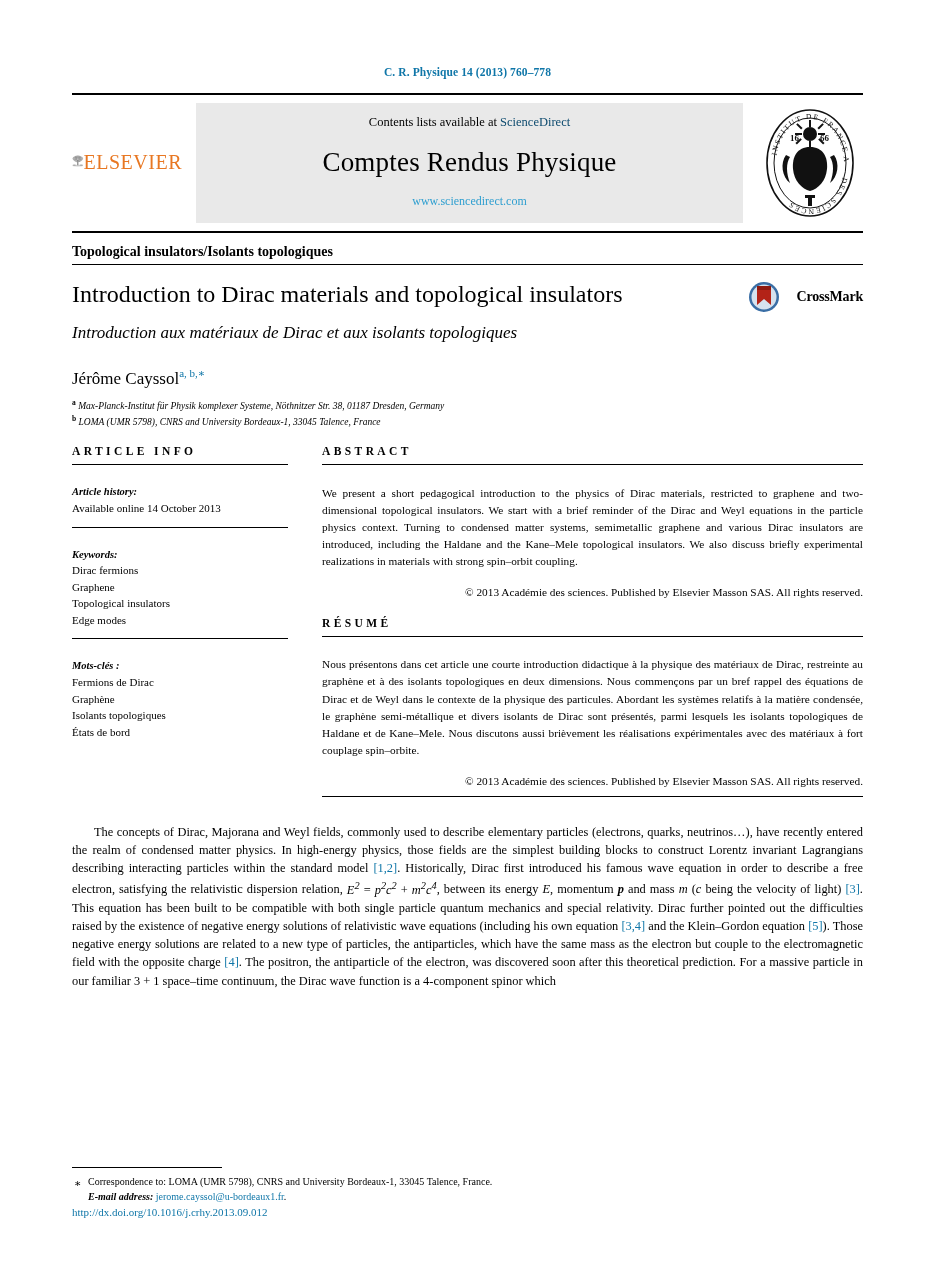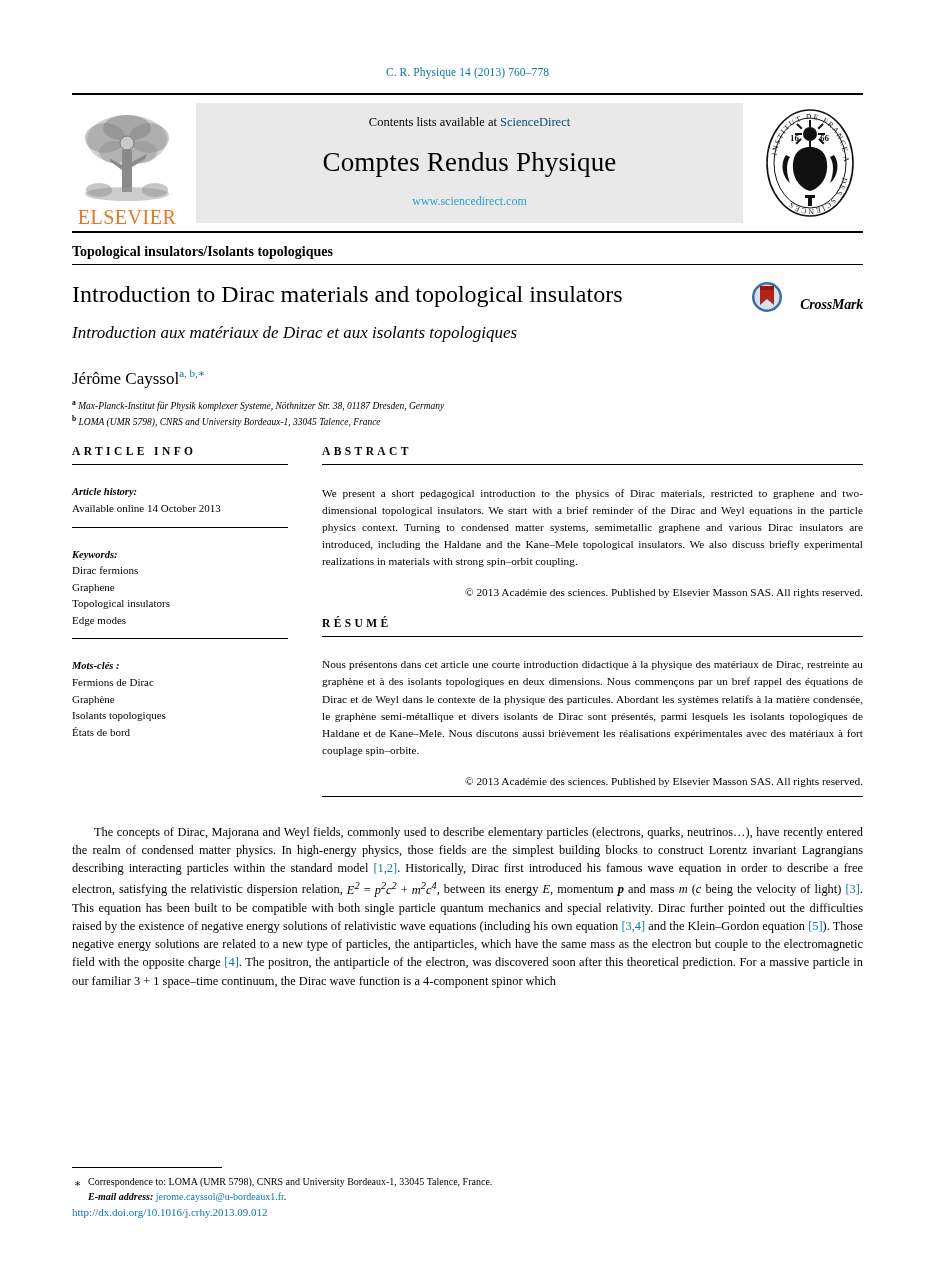--- a/index.html
+++ b/index.html
@@ -21,39 +21,38 @@
     position: relative;
     box-sizing: border-box;
     padding: 0 72px;
   }
 
   
   .running-head {
     text-align: center;
     color: #0f76a8;
     font-size: 11.5px;
-    font-weight: normal;
+    font-weight: bold;
     padding-top: 66px;
     letter-spacing: 0.1px;
   }
 
   
   .masthead {
     margin-top: 15px;
     border-top: 2.5px solid #000;
     border-bottom: 2.5px solid #000;
     height: 136px;
     display: flex;
     align-items: stretch;
   }
   .elsevier-logo {
     width: 110px;
     flex: 0 0 110px;
     display: flex;
-    flex-direction: column;
     justify-content: flex-end;
     align-items: center;
     padding-bottom: 4px;
     box-sizing: border-box;
   }
   .tree-svg { display:block; }
   .elsevier-word {
     font-family: "Liberation Serif", serif;
     color: #e87722;
     font-size: 20px;
@@ -122,23 +121,22 @@
     font-style: italic;
     margin: 14px 0 0 0;
     font-weight: normal;
     line-height: 1.2;
   }
   .crossmark {
     position: absolute;
     right: 0;
     top: 16px;
     display: flex;
-    align-items: flex-end;
+    align-items: center;
     gap: 17px;
-    font-style: italic;
   }
   .crossmark-word {
     font-size: 14px;
     font-weight: bold;
     font-family: "Liberation Serif", serif;
     letter-spacing: -0.2px;
   }
 
   
   .authors {

